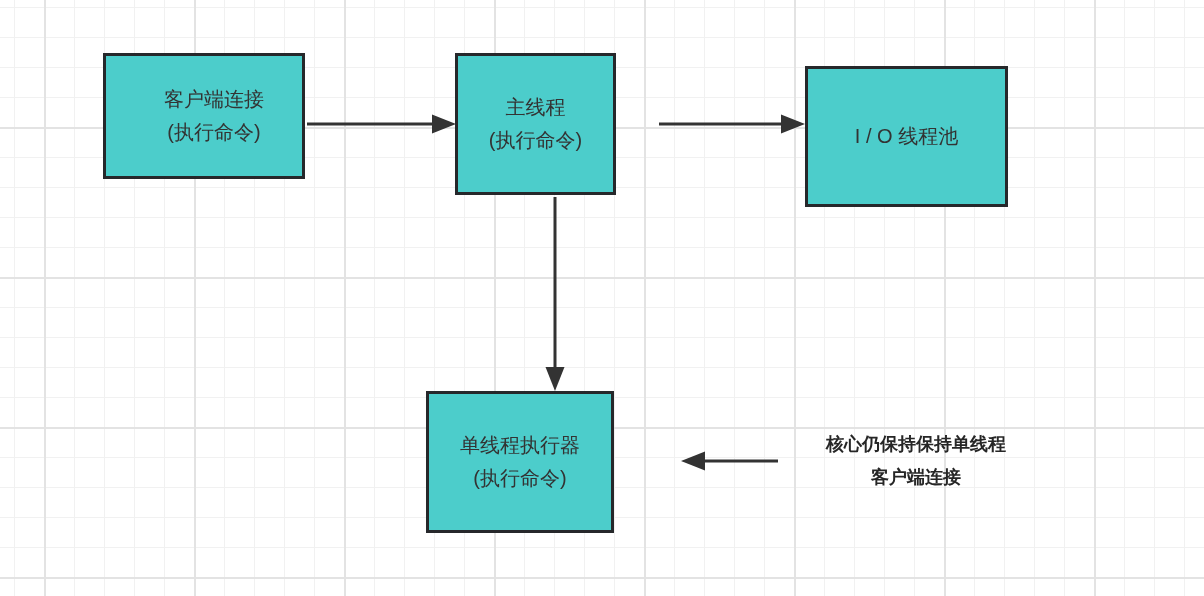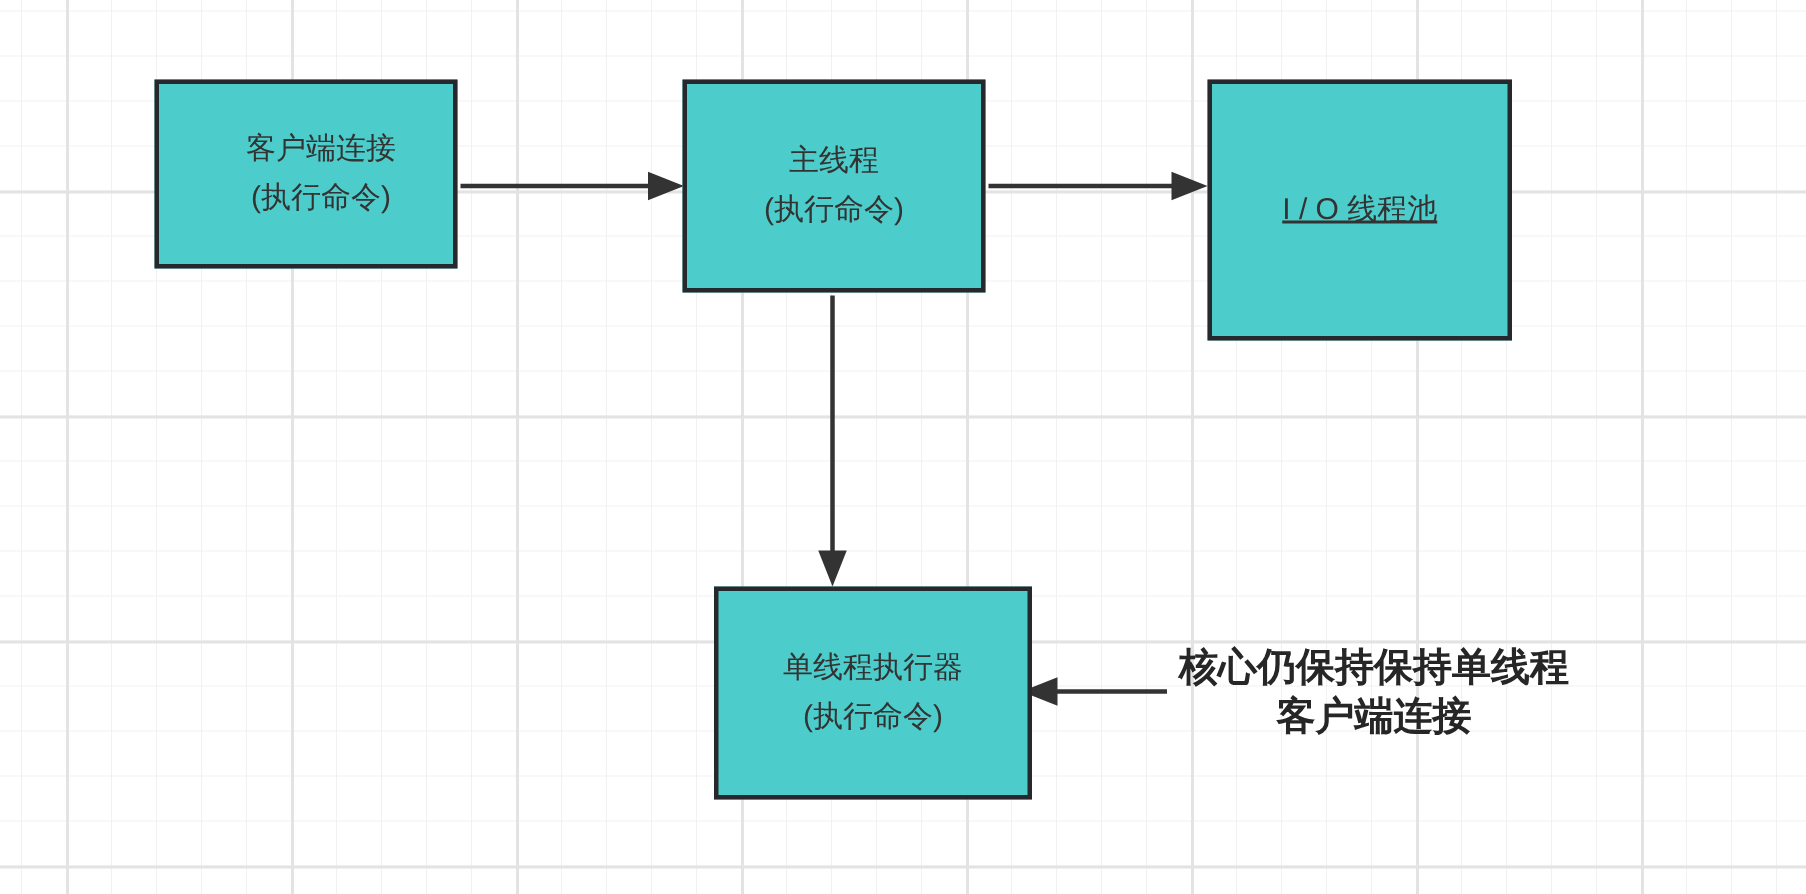--- a/index.html
+++ b/index.html
@@ -39,39 +39,39 @@
     font-size: 20px;
     line-height: 33px;
     display: flex;
     flex-direction: column;
     align-items: center;
     justify-content: center;
     text-align: center;
     cursor: default;
   }
   .node-client   { left: 103px; top: 53px;  width: 202px; height: 126px; padding-left: 20px; }
-  .node-main     { left: 455px; top: 53px;  width: 202px; height: 142px; text-align: center; }
-  .node-io       { left: 805px; top: 53px;  width: 203px; height: 174px; text-decoration: underline; }
-  .node-executor { left: 476px; top: 391px; width: 212px; height: 142px; }
+  .node-main     { left: 455px; top: 53px;  width: 161px; height: 142px; text-align: center; }
+  .node-io       { left: 805px; top: 66px;  width: 203px; height: 141px; }
+  .node-executor { left: 426px; top: 391px; width: 188px; height: 142px; }
   .edges {
     position: absolute;
     left: 0; top: 0;
     width: 1204px; height: 596px;
     pointer-events: none;
   }
   .edges line    { stroke: var(--arrow); stroke-width: 3px; }
   .edges polygon { fill: var(--arrow); }
   .annotation {
     position: absolute;
     left: 770px; top: 428px;
     width: 292px;
     text-align: center;
     color: var(--annotation-text);
     font-weight: 700;
-    font-size: 26px;
+    font-size: 18px;
     line-height: 33px;
   }
 </style>
 </head>
 <body>
 
 <div class="canvas">
 
   <svg class="edges" width="1204" height="596" viewBox="0 0 1204 596">
     <g>

